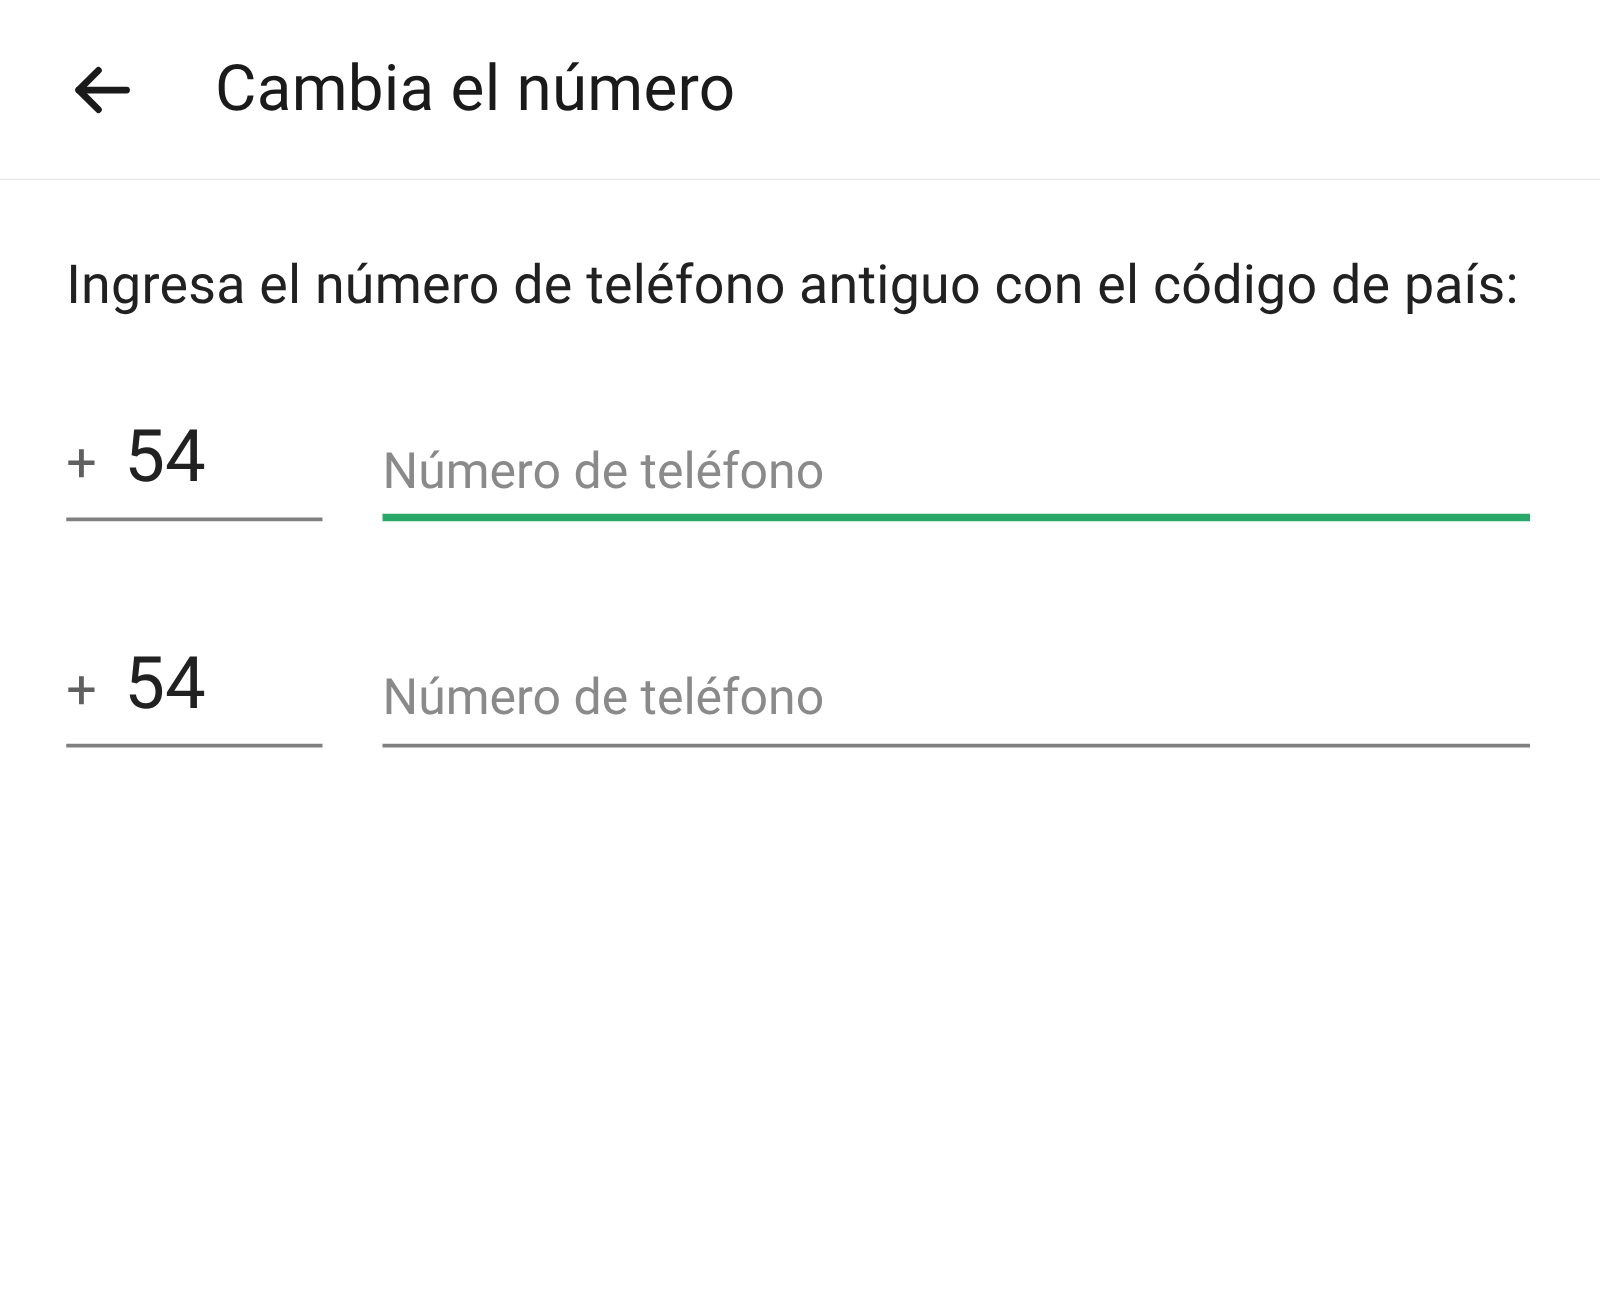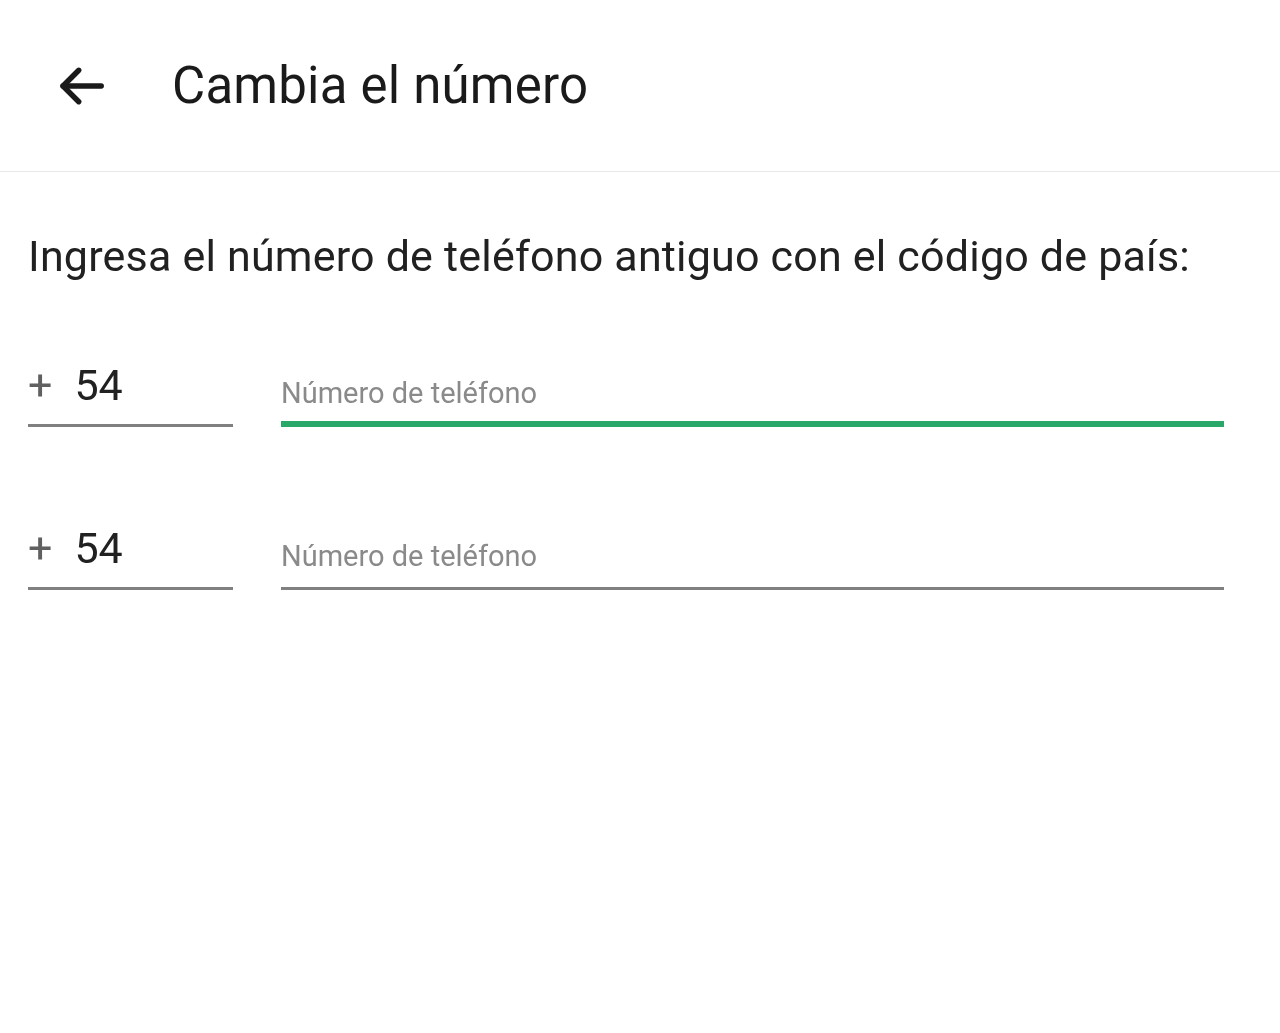--- a/index.html
+++ b/index.html
@@ -10,21 +10,21 @@
     body {
       font-family: -apple-system, BlinkMacSystemFont, 'Segoe UI', Roboto, Helvetica, Arial, sans-serif;
       background: #ffffff;
       width: 1280px;
       height: 1033px;
       overflow: hidden;
     }
     .header {
       display: flex;
       align-items: center;
-      padding: 56px 54px;
+      padding: 42px 54px;
       border-bottom: 1px solid #e8e8e8;
     }
     .back-button {
       display: inline-flex;
       align-items: center;
       justify-content: center;
       background: none;
       border: none;
       cursor: pointer;
       padding: 0;
@@ -34,21 +34,21 @@
       width: 54px;
       height: 54px;
     }
     .page-title {
       font-size: 51px;
       font-weight: 400;
       color: #1a1a1a;
       letter-spacing: 0.2px;
     }
     .content {
-      padding: 54px 56px 0 28px;
+      padding: 54px 56px 0 53px;
     }
     .section {
       margin-bottom: 96px;
     }
     .section-label {
       font-size: 43px;
       font-weight: 400;
       color: #212121;
       line-height: 1.4;
       margin-bottom: 74px;
@@ -66,39 +66,39 @@
       padding-bottom: 14px;
       width: 205px;
     }
     .plus-sign {
       font-size: 43px;
       color: #606060;
       margin-right: 22px;
       font-weight: 400;
     }
     .country-code {
-      font-size: 43px;
+      font-size: 58px;
       color: #212121;
       background: none;
       border: none;
       outline: none;
       width: 100%;
       font-family: inherit;
     }
     .phone-wrapper {
       flex: 1;
       border-bottom: 3px solid #808080;
       padding-bottom: 14px;
     }
     .phone-wrapper.focused {
       border-bottom: 6px solid #2aa869;
       padding-bottom: 11px;
     }
     .phone-input {
-      font-size: 29px;
+      font-size: 40px;
       color: #212121;
       background: none;
       border: none;
       outline: none;
       width: 100%;
       font-family: inherit;
     }
     .phone-input::placeholder {
       color: #8a8a8a;
       opacity: 1;

